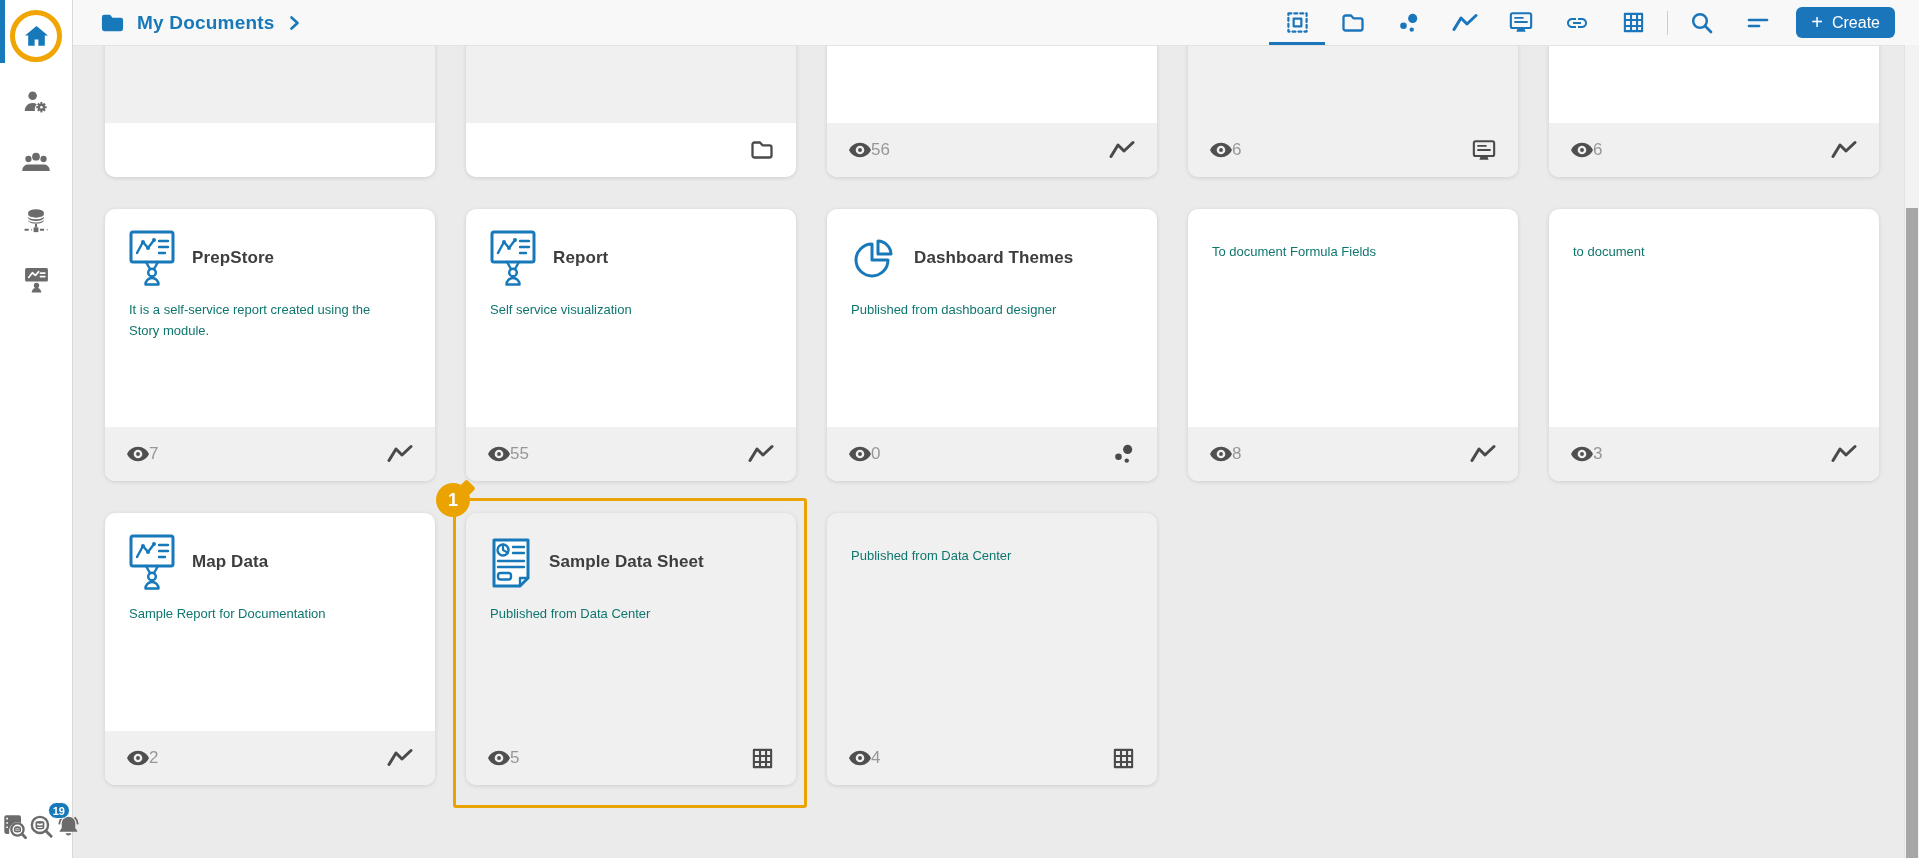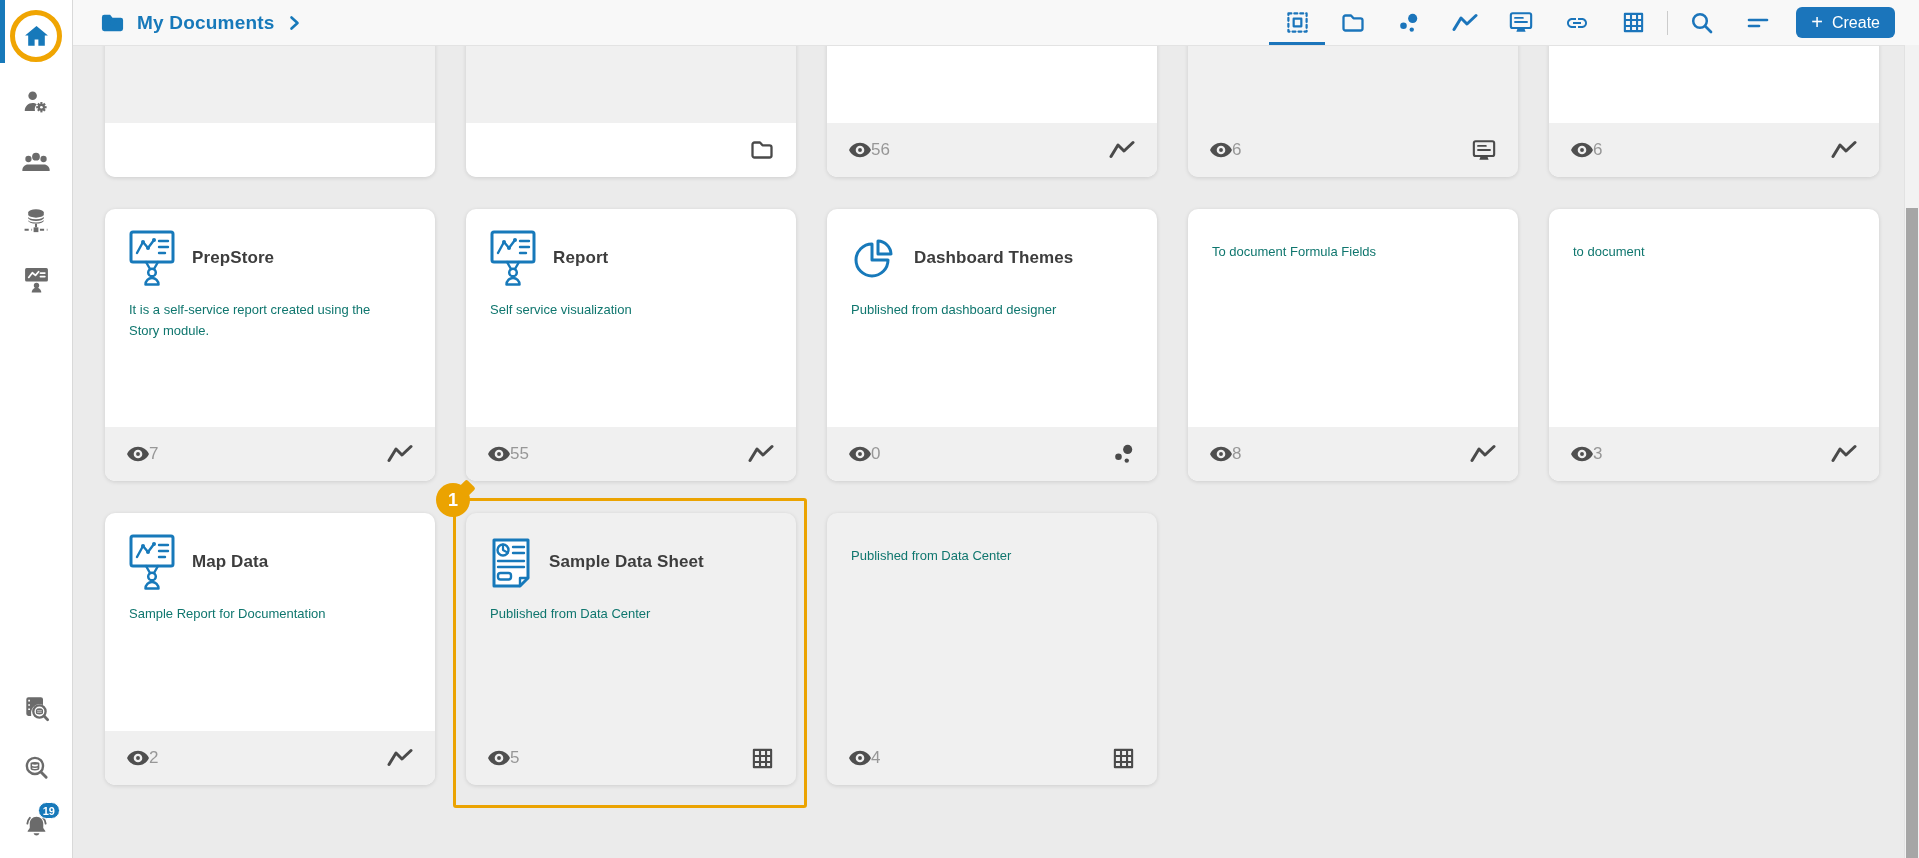--- a/index.html
+++ b/index.html
@@ -3,21 +3,21 @@
 <meta charset="utf-8">
 <style>
   html,body{margin:0;padding:0}
   body{width:1919px;height:858px;position:relative;overflow:hidden;background:#ebebeb;
        font-family:"Liberation Sans",sans-serif;-webkit-font-smoothing:antialiased}
   
   .sidebar{position:absolute;left:0;top:0;width:72px;height:858px;background:#fff;
            border-right:1px solid #d9d9d9;z-index:6}
   .accent{position:absolute;left:0;top:0;width:5px;height:63px;background:#1779ba}
   .side-top{position:absolute;top:10px;left:0;width:72px;display:flex;flex-direction:column;align-items:center}
-  .side-bottom{position:absolute;bottom:2px;left:0;width:72px;display:flex;flex-direction:column;align-items:center}
+  .side-bottom{position:absolute;bottom:2px;left:0;width:72px;display:flex;flex-direction:row;align-items:center}
   .side-item{height:59px;width:72px;display:flex;align-items:center;justify-content:center;
              color:#6b6b6b;cursor:pointer;position:relative}
   .home-item{height:52px;width:52px;box-sizing:border-box;border:5px solid #f0a502;border-radius:50%;
              background:#fff;color:#1779ba;display:flex;align-items:center;justify-content:center;margin-bottom:11px}
   .badge-chip{position:absolute;top:5px;right:12px;min-width:21px;height:17px;padding:0 4px;box-sizing:border-box;
               background:#1779ba;border-radius:9px;color:#fff;font-size:11px;font-weight:700;
               display:flex;align-items:center;justify-content:center;border:1px solid #fff}
   
   .header{position:absolute;left:73px;top:0;right:0;height:45px;background:#f8f8f8;
           border-bottom:1px solid #e3e3e3;display:flex;align-items:center;z-index:5}

